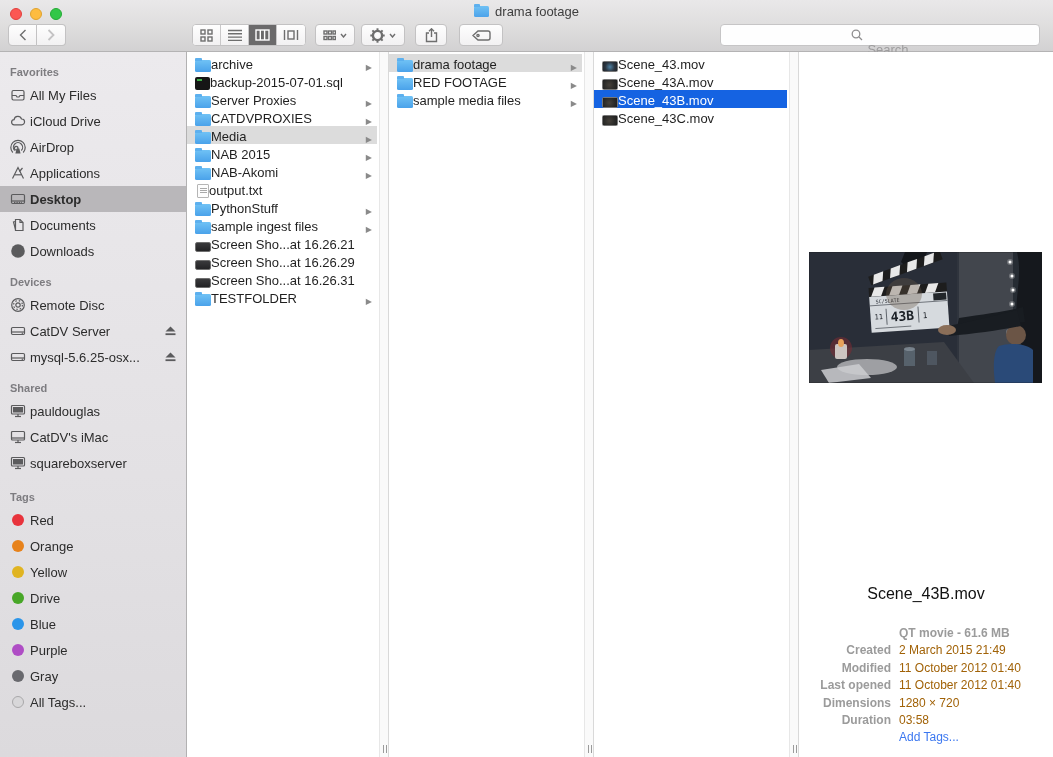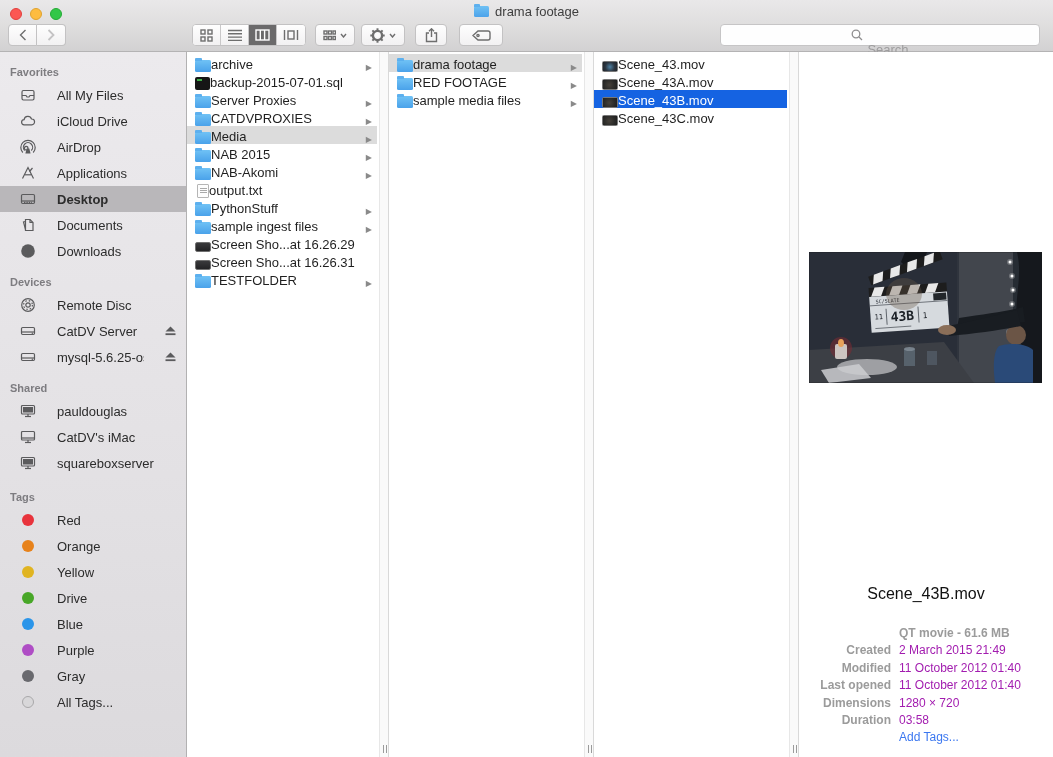--- a/index.html
+++ b/index.html
@@ -31,21 +31,21 @@
   .ic { stroke:#6e6e6e; fill:none; stroke-width:1.4; }
   .sel .ic { stroke:#fff; }
   .chevdown { margin-left:4px; }
   .searchfield { margin-left:auto; width:320px; height:22px; background:#fefefe; border:1px solid #c6c5c6; border-radius:4px; display:flex; align-items:center; justify-content:center; gap:4px; color:#9e9d9e; }
   .searchtext { font-size:13px;margin-top:29px; }
 
   
   .bodyarea { display:flex; height:705px; }
   .sidebar { width:187px; height:100%; background:linear-gradient(180deg,#eceaed 0%,#e3e1e4 60%,#dcdadd 100%); border-right:1px solid #b2b1b2; padding-top:8px; flex:none; }
   .sechead { font-size:11px; font-weight:bold; color:#7d7c80; padding:6px 8px 4px 10px; }
-  .srow { height:26px; display:flex; align-items:center; padding-left:20px; gap:21px; color:#2c2c2c; font-size:13px; }
+  .srow { height:26px; display:flex; align-items:center; padding-left:10px; gap:4px; color:#2c2c2c; font-size:13px; }
   .srow.sel { background:#b9b7ba; font-weight:bold; }
   .srow .lbl { white-space:nowrap; overflow:hidden; flex:1; }
   .sic { flex:none; }
   .sic * { stroke:#5b5b5d; fill:none; stroke-width:1.2; }
   .sic .fil { fill:#5b5b5d; stroke:none; }
   .sic .wht { stroke:#ecebec; fill:none; stroke-width:1.3; }
   .ej { margin-right:10px; flex:none; }
   .ej * { fill:#5b5b5d; stroke:none; }
   .dot { width:12px; height:12px; border-radius:50%; flex:none; margin:0 2px; }
   .dot.red{background:#e8333c}.dot.orange{background:#e7821b}.dot.yellow{background:#e0b421}
@@ -78,21 +78,21 @@
   .i-mov.blue { background:radial-gradient(circle at 50% 55%, #4d80a2 0%, #2b3540 55%, #202327 100%); }
   .i-mov.dark { background:radial-gradient(circle at 45% 55%, #46413a 0%, #2a2a28 60%, #1e1e1e 100%); }
 
   
   .preview { flex:1; position:relative; background:#fff; }
   .thumb { position:absolute; left:10px; top:200px; width:233px; height:131px; }
   .pv-title { position:absolute; top:533px; left:0; right:0; text-align:center; font-size:16px; color:#111; }
   .pv-info { position:absolute; top:573px; left:0; right:0; font-size:12px; line-height:17.4px; }
   .pv-row { display:flex; }
   .pv-lbl { width:100px; text-align:right; color:#9b9b9b; font-weight:bold; flex:none; padding-right:8px; }
-  .pv-val { color:#a21caf; }
+  .pv-val { color:#a16207; }
   .pv-kind { color:#9b9b9b; font-weight:bold; }
   .pv-addtags { color:#3b77f0; }
 </style>
 </head>
 <body>
 
 <div class="window">
 
   <div class="chrome">
     <div class="traffic">
@@ -426,20 +426,24 @@
           </div>
         <div class="frow">
             <span class="fic i-folder"></span>
             <span class="fn">PythonStuff</span>
             <span class="chev">▶</span>
           </div>
         <div class="frow">
             <span class="fic i-folder"></span>
             <span class="fn">sample ingest files</span>
             <span class="chev">▶</span>
+          </div>
+        <div class="frow">
+            <span class="fic i-shot"></span>
+            <span class="fn">Screen Sho...at 16.26.21</span>
           </div>
         <div class="frow">
             <span class="fic i-shot"></span>
             <span class="fn">Screen Sho...at 16.26.29</span>
           </div>
         <div class="frow">
             <span class="fic i-shot"></span>
             <span class="fn">Screen Sho...at 16.26.31</span>
           </div>
         <div class="frow">

